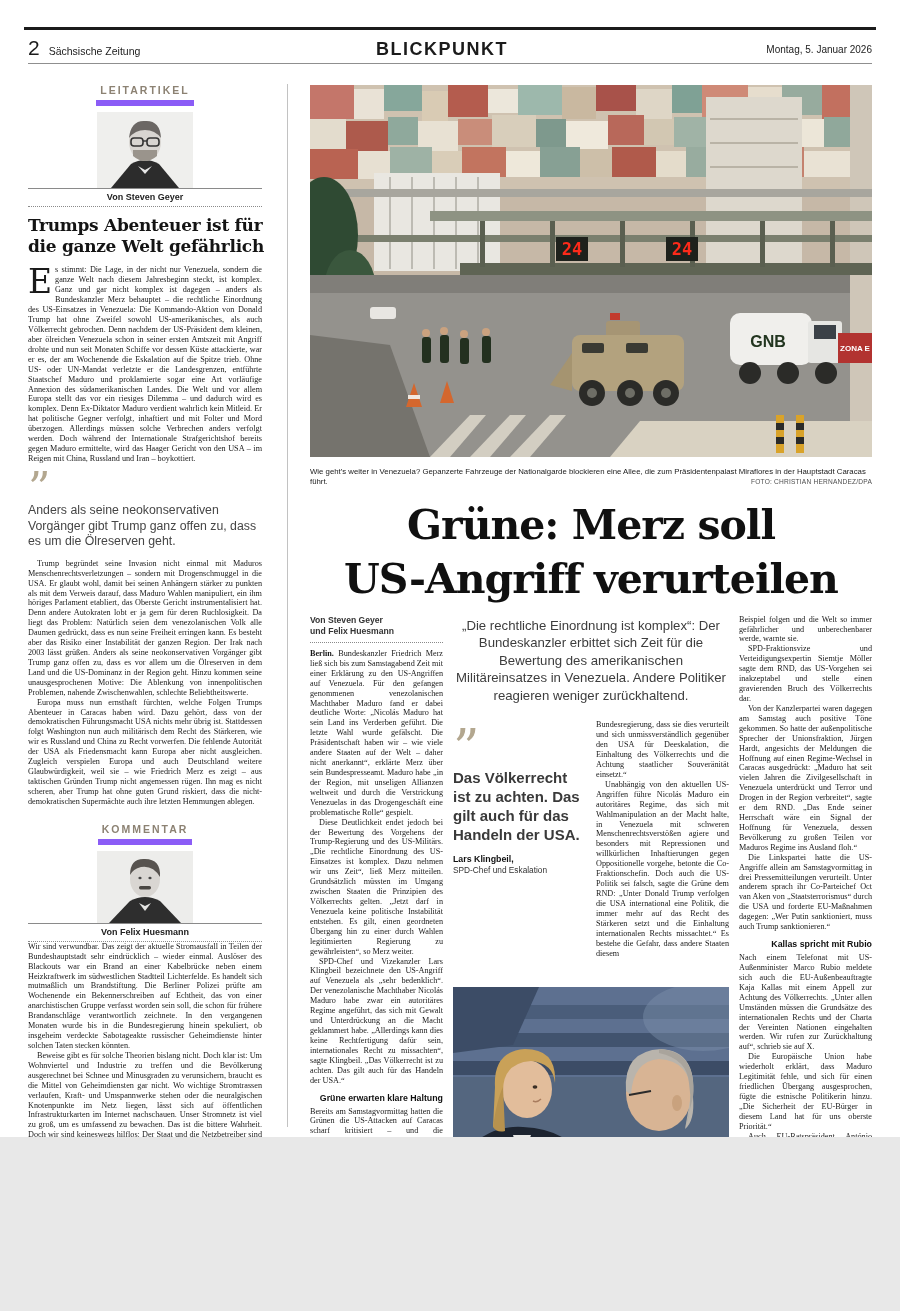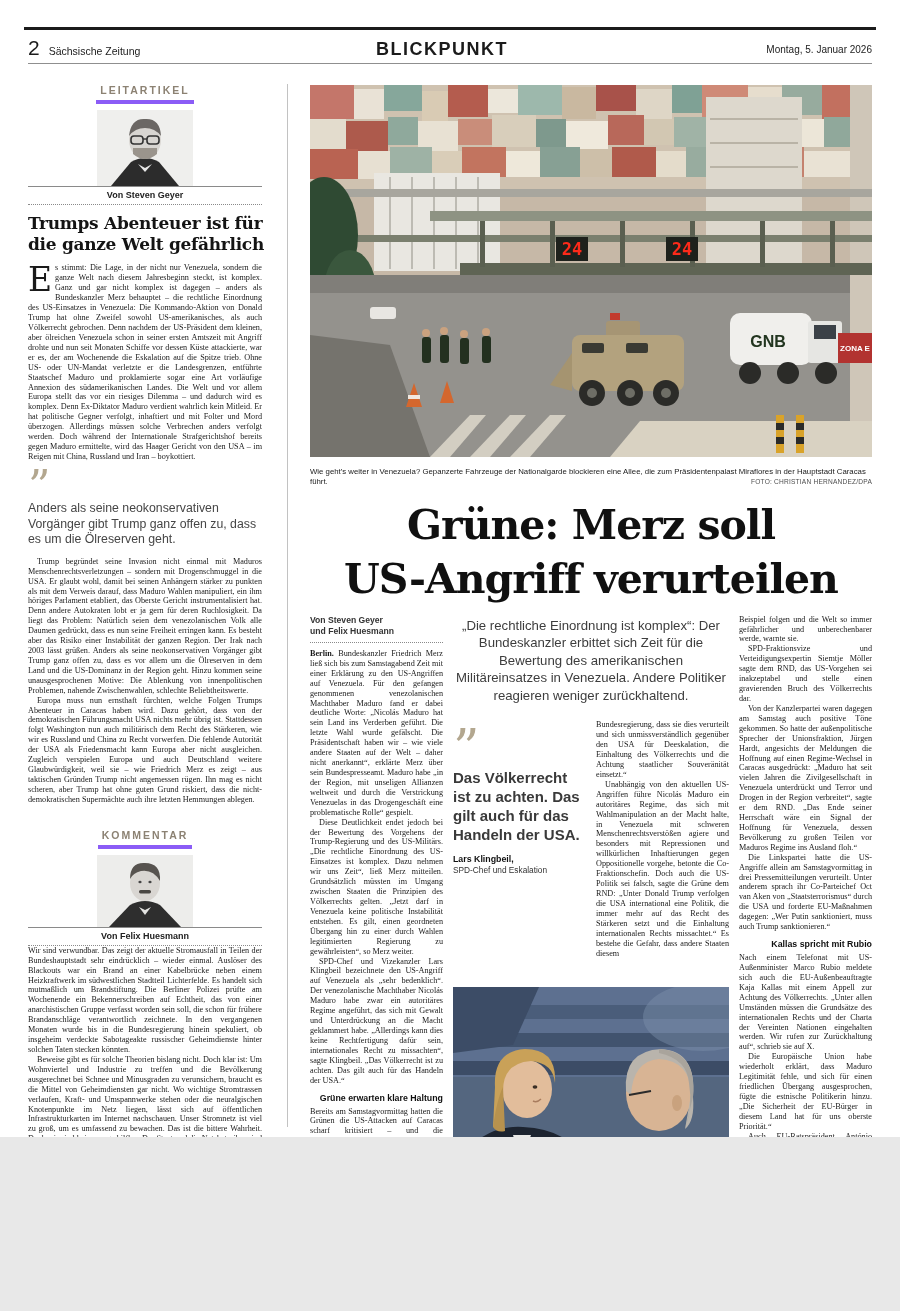--- a/index.html
+++ b/index.html
@@ -11,42 +11,42 @@
   .pagenum{font-size:21px;font-weight:400;color:#1b1b1b;vertical-align:baseline;}
   .papername{font-size:10.5px;color:#1b1b1b;margin-left:9px;}
   .secmast{position:absolute;left:0;right:16px;top:3px;text-align:center;font-size:18px;
            font-weight:700;letter-spacing:1.5px;color:#1b1b1b;}
   .hdate{position:absolute;right:0;top:8px;font-size:10px;color:#1b1b1b;}
   .hdrule{position:absolute;left:28px;right:28px;top:63px;border-top:1px solid #8f8f8f;}
   .vrule{position:absolute;left:287px;top:84px;bottom:10px;width:1px;background:#c2c2c2;}
   
   .sec-label{text-align:center;}
   .sec-label span{display:inline-block;font-size:10.5px;font-weight:700;letter-spacing:2px;
-      color:#8c8273;padding:0 4px 4px;border-bottom:4px solid #8b5cf6;}
+      color:#8c8273;padding:0 4px 4px;border-bottom:6px solid #8b5cf6;}
   .hr-solid{border-top:1px solid #8a8a8a;}
   .hr-dot{border-top:1px dotted #8a8a8a;}
   .serif{font-family:"Liberation Serif",serif;font-size:8.2px;line-height:1.21;
          text-align:justify;margin:0;color:#1a1a1a;}
   .ind{text-indent:9px;}
   .credit{float:right;font-size:6.6px;color:#4d4d4d;letter-spacing:.2px;margin-left:6px;margin-top:1px;}
   .caption{font-size:7.8px;line-height:1.32;color:#1a1a1a;}
   
   .leftcol{position:absolute;left:28px;top:80px;width:234px;}
   .portrait{display:block;margin:6px auto 0;}
   .byline-c{text-align:center;font-size:9px;font-weight:600;color:#222;padding:3px 0 4px;}
   .lheadline{font-family:"DejaVu Serif",serif;font-weight:700;font-size:17px;line-height:1.22;
              letter-spacing:-.3px;margin:8px 0 9px;color:#141414;}
   .lheadline div{white-space:nowrap;}
   .center{text-align:center;}
   .dropcap{float:left;font-family:"DejaVu Serif",serif;font-size:33px;line-height:.82;
            padding:3px 3px 0 0;color:#1a1a1a;}
   .pullquote{margin:11px 0 9px;}
   .qmark{font-family:"DejaVu Serif",serif;color:#b3a78f;font-size:44px;line-height:.62;height:26px;}
   .pullquote p{font-size:12.3px;line-height:1.27;color:#464646;margin:2px 0 0;}
-  .kom{margin-top:20px;}
+  .kom{margin-top:12px;}
   
   .main{position:absolute;left:310px;top:80px;width:562px;}
   .photo1{margin-top:5px;height:372px;background:#b9ab9c;}
   .caption1{margin-top:6px;}
   .mheadline{font-family:"DejaVu Serif",serif;font-weight:700;font-size:41px;line-height:1.33;
              letter-spacing:-1px;text-align:center;margin:10px 0 2px;color:#101010;}
   .bodygrid{display:grid;grid-template-columns:repeat(4,1fr);column-gap:10px;
             grid-template-rows:auto auto 1fr;height:656px;margin-top:8px;}
   .mcol1{grid-area:1/1/4/2;}
   .deck{grid-area:1/2/2/4;font-size:13.2px;line-height:1.33;color:#3d3d3d;text-align:center;

